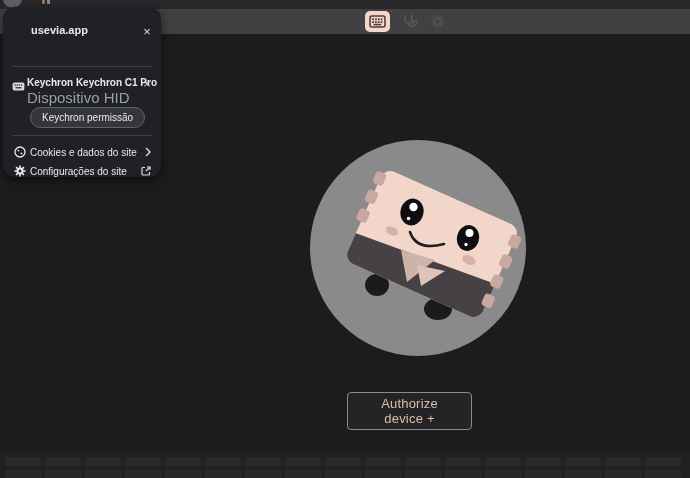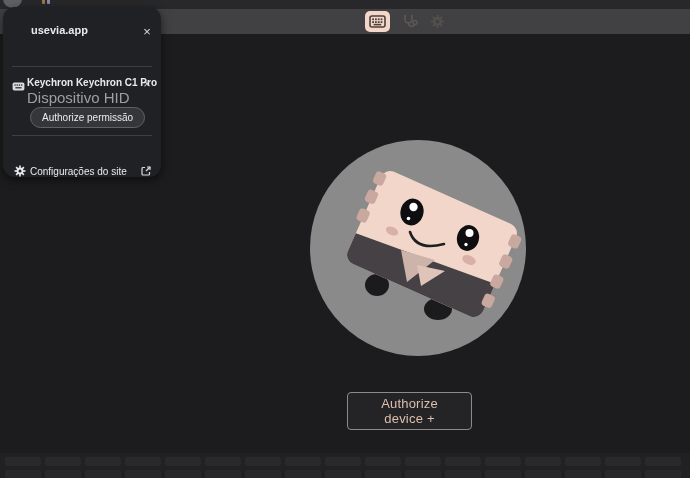--- a/index.html
+++ b/index.html
@@ -206,24 +206,39 @@
               <rect x="9.0" y="2.4" width="1.3" height="1.3"></rect>
             <rect x="3.4" y="5.2" width="6.2" height="1.2"></rect>
           </g>
         </svg>
       </span>
       <span class="device-name">Keychron Keychron C1 Pro</span>
       <button class="icon-btn close-dev">×</button>
       <span class="device-type">Dispositivo HID</span>
     </div>
 
-    <button class="pill-btn">Authorize permissão</button>
+    <button class="pill-btn">Keychron permissão</button>
 
     <div class="divider div2"></div>
 
+    <div class="row cookies">
+      <span class="ric">
+        <svg width="12" height="12" viewBox="0 0 12 12">
+          <circle cx="6" cy="6" r="5" fill="none" stroke="#e8eaed" stroke-width="1.3"></circle>
+          <circle cx="4.4" cy="4.6" r="0.9" fill="#e8eaed"></circle>
+          <circle cx="7.4" cy="7.4" r="0.9" fill="#e8eaed"></circle>
+        </svg>
+      </span>
+      <span class="rlabel">Cookies e dados do site</span>
+      <span class="rend">
+        <svg width="6" height="10" viewBox="0 0 6 10">
+            <path d="M1,1 L5,5 L1,9" fill="none" stroke="#dadce0" stroke-width="1.4"></path>
+          </svg>
+      </span>
+    </div>
 
     <div class="row sitesettings">
       <span class="ric">
         <svg width="12" height="12" viewBox="0 0 12 12">
           <g stroke="#e8eaed" stroke-width="1.6">
             <line x1="6" y1="0.5" x2="6" y2="11.5"></line>
               <line x1="0.5" y1="6" x2="11.5" y2="6"></line>
             <line x1="2.1" y1="2.1" x2="9.9" y2="9.9"></line>
               <line x1="9.9" y1="2.1" x2="2.1" y2="9.9"></line>
           </g>

